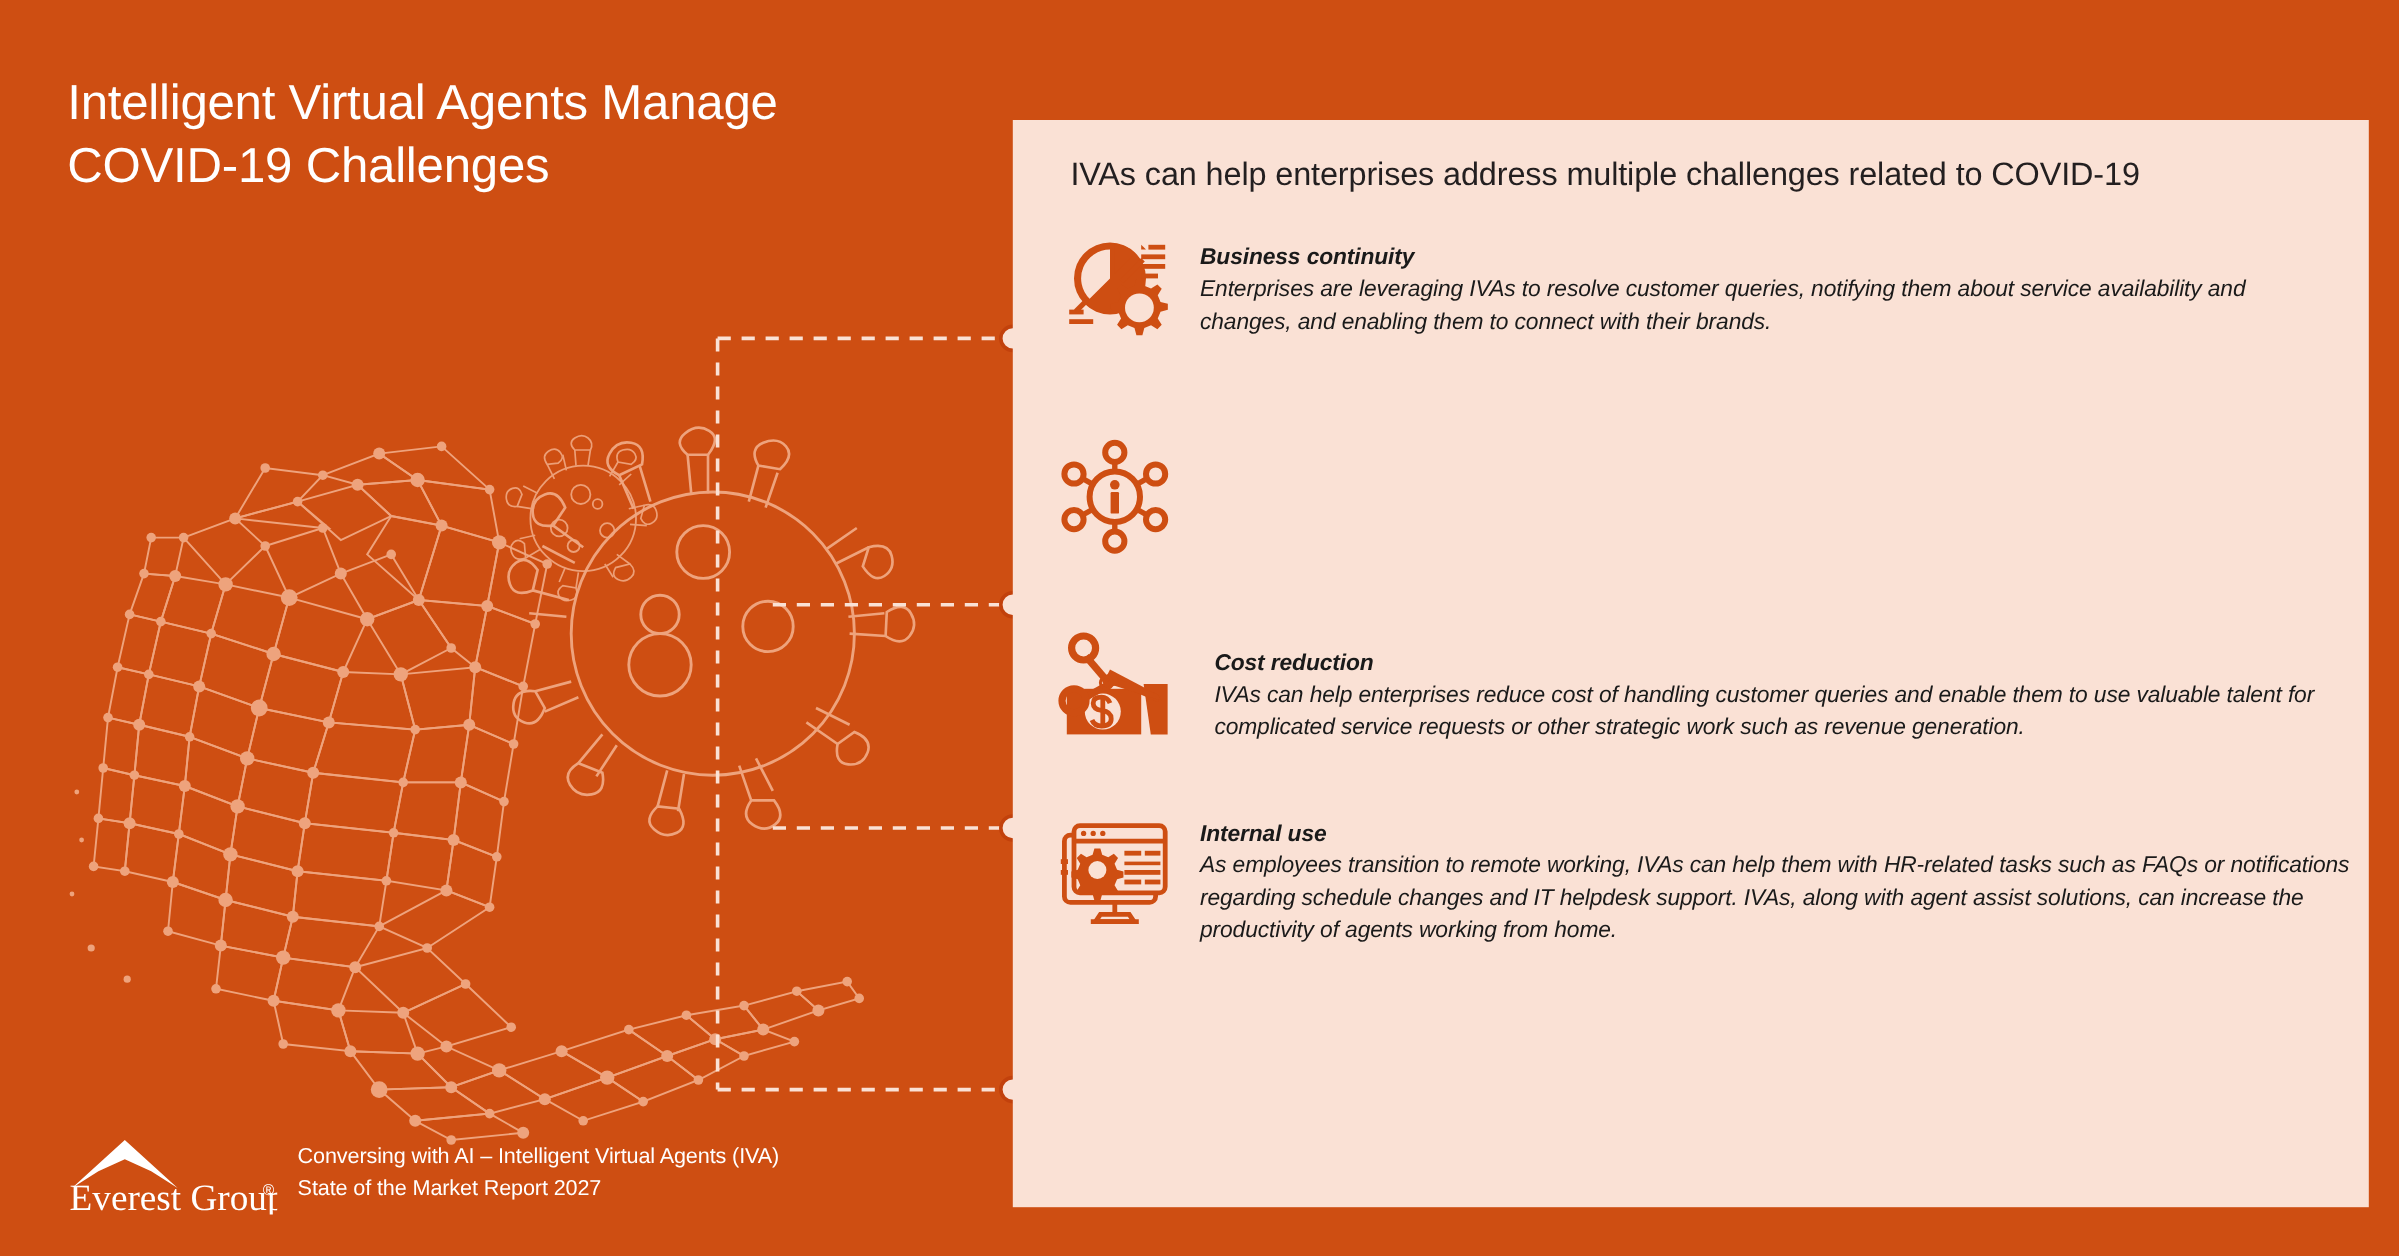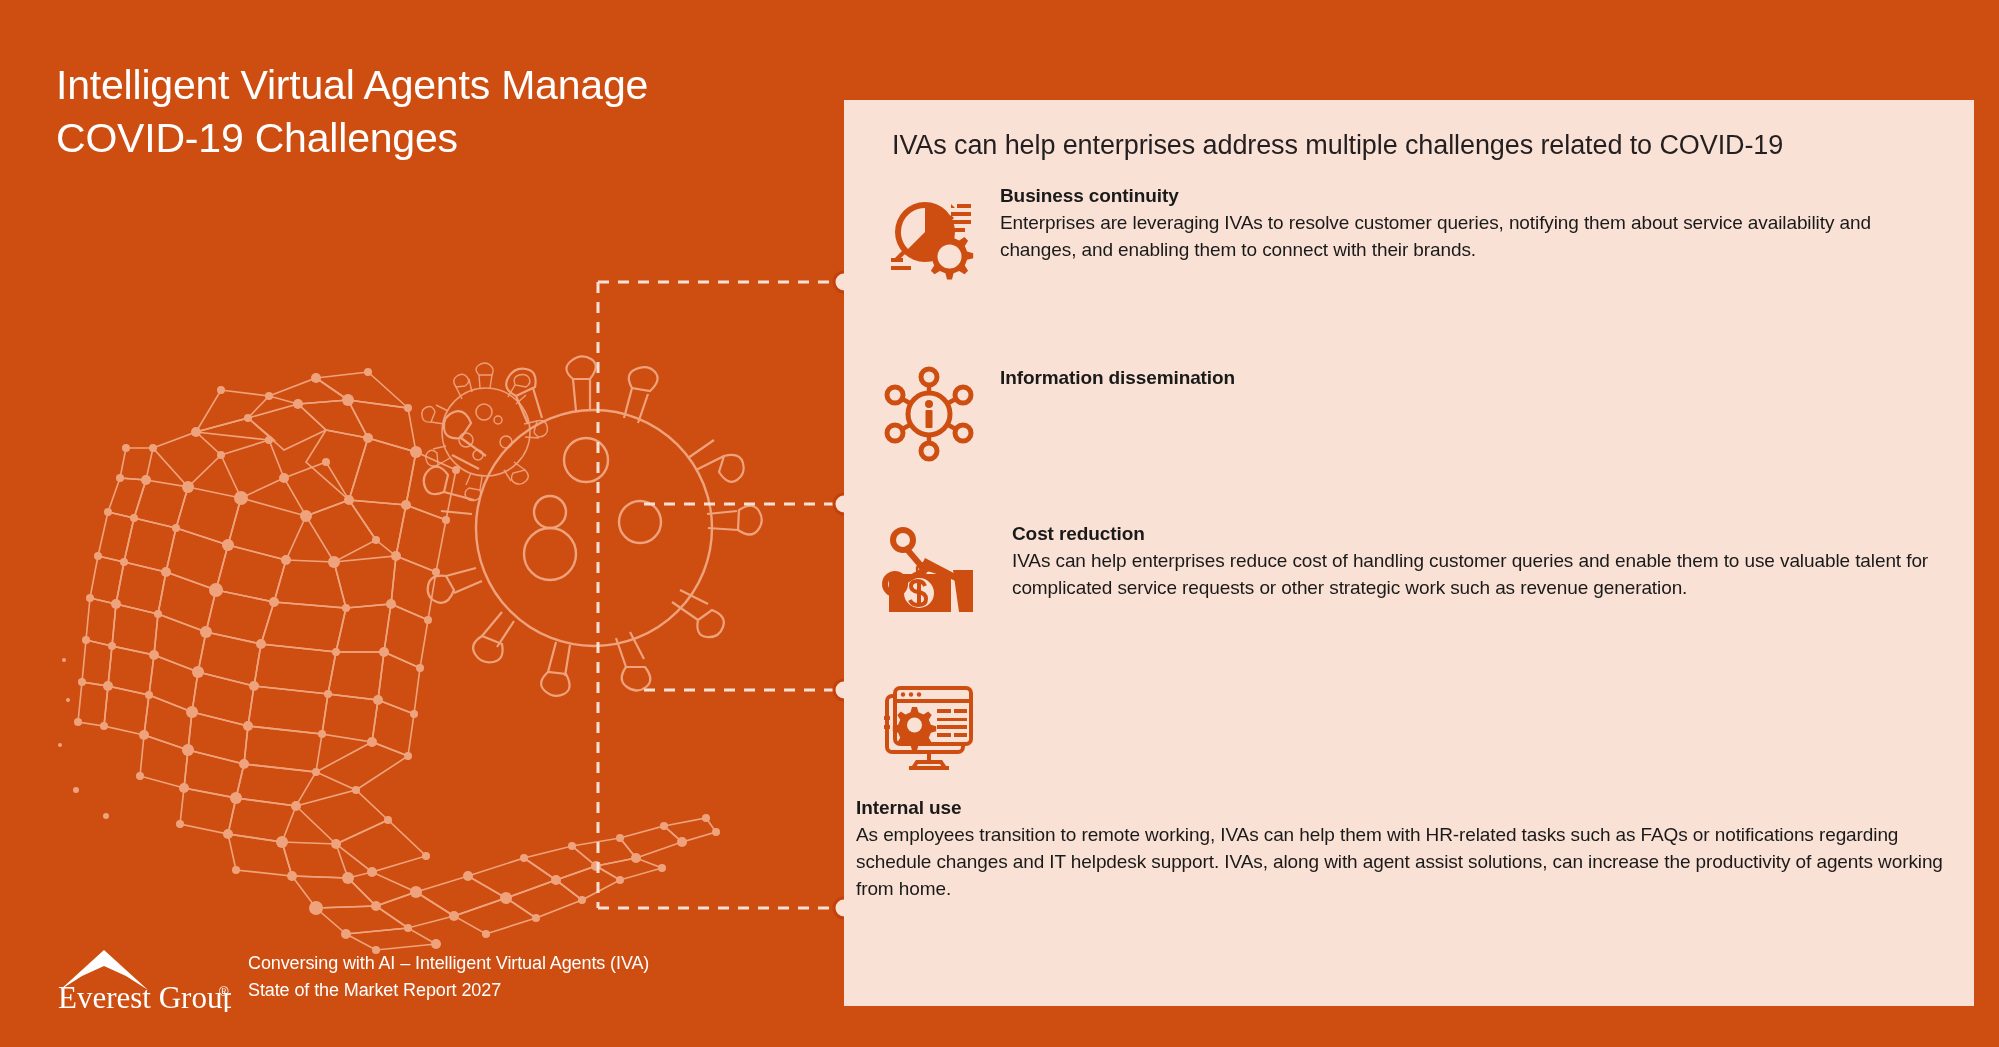--- a/index.html
+++ b/index.html
@@ -37,42 +37,42 @@
     background:#fae1d5;
   }
   .panel-heading{
     position:absolute;left:48px;top:30px;
     font-size:27px;color:#231f20;font-weight:400;
     letter-spacing:-0.1px;
     white-space:nowrap;
   }
 
   .blocks{position:absolute;left:0;top:78px;width:1130px;}
-  .block{position:relative;display:flex;align-items:flex-start;}
+  .block{position:relative;display:flex;align-items:center;font-style:italic;}
   .block-icon{
     flex:0 0 auto;width:118px;height:118px;
     margin-left:26px;
     display:flex;align-items:flex-start;justify-content:center;
   }
   .block-icon svg{display:block;}
   .block-text{flex:1 1 auto;padding-left:12px;padding-right:22px;}
   .block-title{
     font-size:19px;font-weight:bold;color:#1a1a1a;
     line-height:1.25;margin:0 0 2px 0;letter-spacing:-0.1px;
   }
   .block-body{
     font-size:19px;color:#1a1a1a;line-height:1.42;
     letter-spacing:-0.1px;
   }
 
   
   #block-0{margin-top:6px;}
   #block-1{margin-top:64px;}
   #block-2{margin-top:38px;gap:12px;}
-  #block-3{margin-top:38px;flex-direction:column;}
+  #block-3{margin-top:38px;}
   #block-0 .block-text{padding-right:30px;}
   #block-3 .block-text{padding-right:10px;}
 
   
   .footer{position:absolute;left:40px;top:938px;width:700px;height:90px;}
   .logo{position:absolute;left:0px;top:4px;width:175px;height:70px;}
   .logo svg{display:block;}
   .footer-text{
     position:absolute;left:192px;top:12px;
     color:#ffffff;font-size:18px;line-height:1.5;
@@ -428,21 +428,20 @@
               <circle cx="14" cy="67" r="8"></circle>
               <circle cx="82" cy="67" r="8"></circle>
             </g>
             <g fill="#ce4e12">
               <circle cx="48" cy="38" r="4"></circle>
               <rect x="44.5" y="44" width="7" height="18" rx="1"></rect>
             </g>
           </svg>
         </div>
         <div class="block-text">
-          <div class="block-title">Information dissemination</div>
         </div>
       </div>
 
       <div class="block" id="block-2">
         <div class="block-icon">
           <svg width="96" height="96" viewBox="0 0 96 96" xmlns="http://www.w3.org/2000/svg">
             <g fill="#ce4e12">
               <rect x="8" y="52" width="62" height="38"></rect>
               <path d="M72 48 L92 48 L92 90 L78 90 Z"></path>
             </g>

